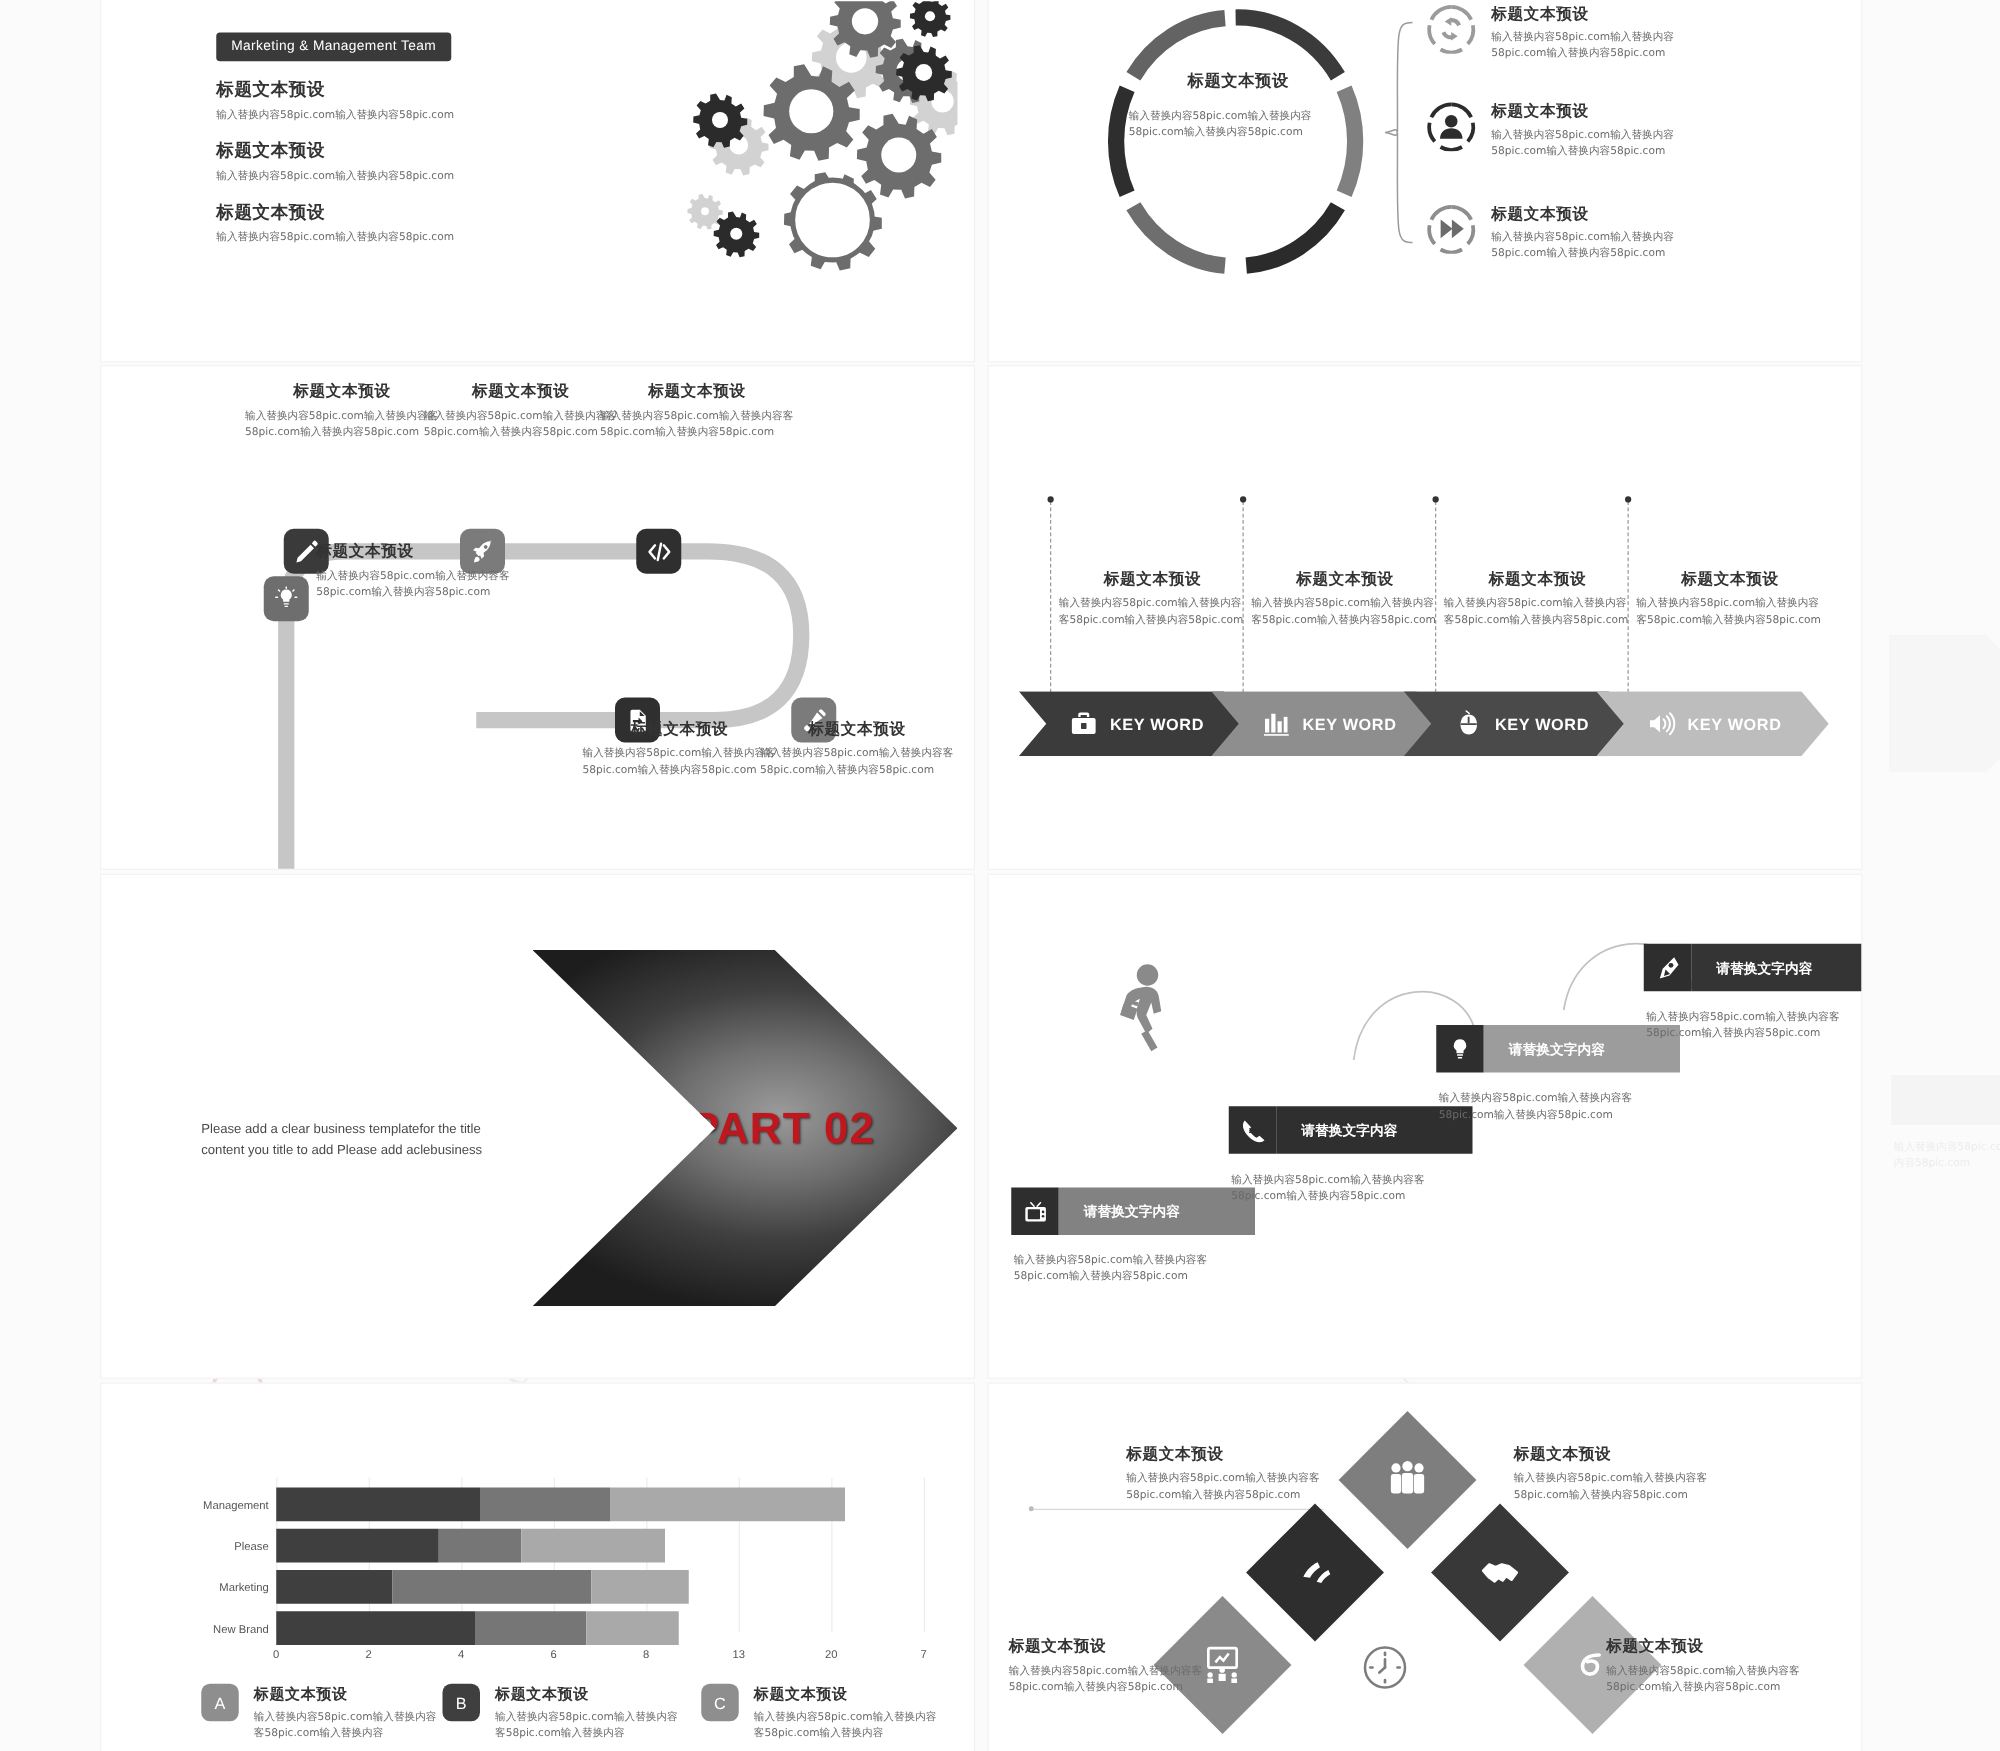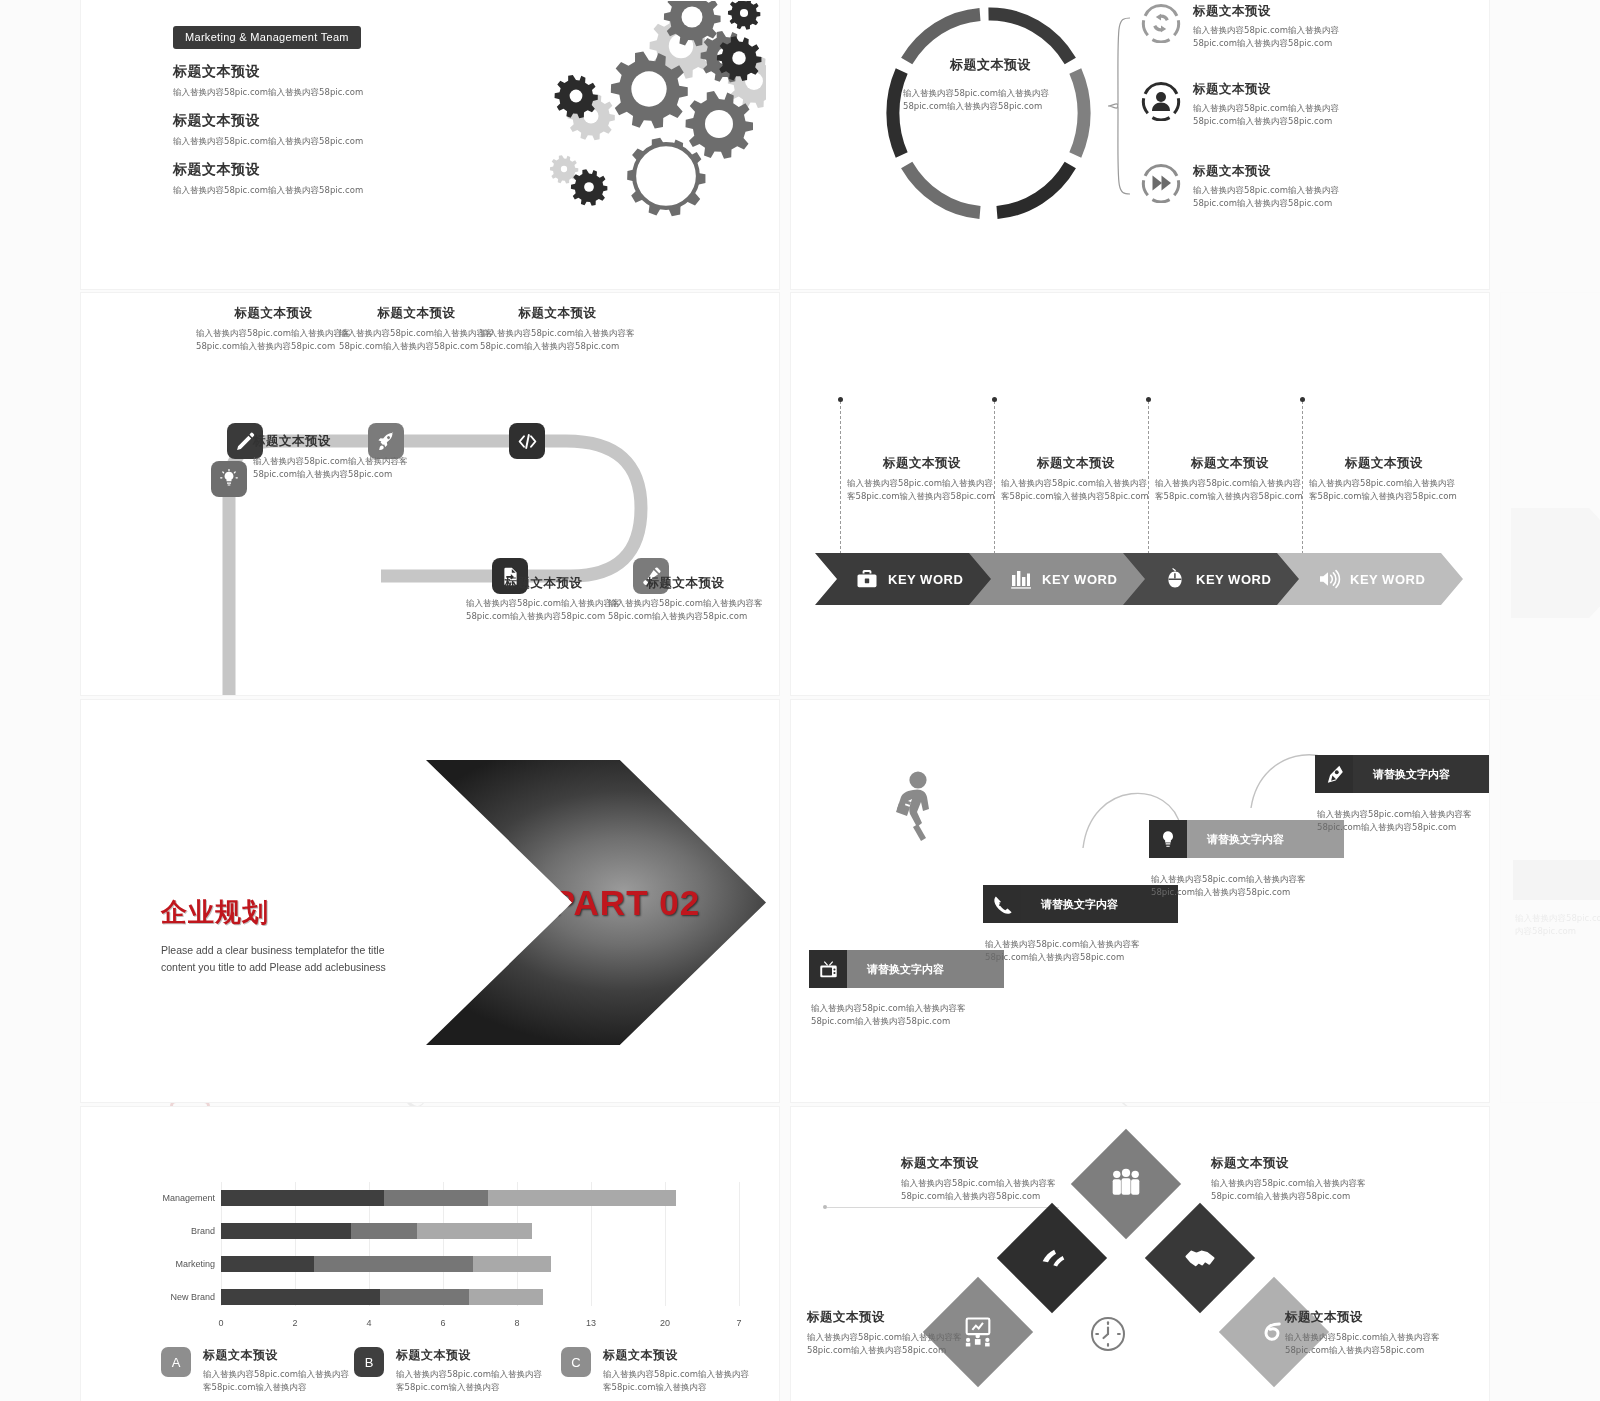--- a/index.html
+++ b/index.html
@@ -100,21 +100,21 @@
             font-family: "DejaVu Sans", sans-serif; }
   .st-txt { position: absolute; width: 175px; font-size: 8.5px; color: #6a6a6a;
             line-height: 1.55; font-family: "DejaVu Sans", sans-serif; }
   .st-runner { position: absolute; }
 
   
   .ch-wrap { position: absolute; left: 40px; top: 75px; width: 620px; height: 150px; }
   .ch-ylab { position: absolute; right: 100%; margin-right: 6px; top: 50%;
              transform: translateY(-50%); font-size: 9px; color: #555;
              white-space: nowrap; font-family: "Liberation Sans", sans-serif; }
-  .ch-row { position: absolute; left: 100px; right: 10px; height: 16px; }
+  .ch-row { position: absolute; left: 100px; right: 10px; height: 27px; }
   .ch-seg { position: absolute; top: 0; height: 100%; }
   .ch-grid { position: absolute; top: 0; bottom: 26px; width: 0;
              border-left: 1px solid #ededed; }
   .ch-tick { position: absolute; bottom: 4px; font-size: 9px; color: #555;
              transform: translateX(-50%); font-family: "Liberation Sans", sans-serif; }
   .lg-item { position: absolute; display: flex; gap: 12px; align-items: flex-start; width: 195px; }
   .lg-badge { width: 30px; height: 30px; flex: 0 0 30px; border-radius: 7px;
               display: flex; align-items: center; justify-content: center;
               color: #fff; font-size: 13px; font-family: "Liberation Sans", sans-serif; }
   .lg-item .h-cn { font-size: 12px; margin-bottom: 4px; }
@@ -499,21 +499,20 @@
             <path d="M19 3.6 a12 12 0 0 1 0 16.8"></path>
           </g>
         </svg>
       </span>
       <span class="s4-kw">KEY WORD</span>
     </div>
   </div>
 
   <div class="slide col0 row2">
     <div class="s5-left">
-      <div class="s5-title">企业规划</div>
       <div class="s5-sub">Please add a clear business templatefor the title</div>
       <div class="s5-sub">content you title to add  Please add aclebusiness</div>
     </div>
     <div class="s5-shape">
       <span class="s5-part">PART 02</span>
     </div>
   </div>
 
   <div class="slide col1 row2">
 
@@ -603,21 +602,21 @@
       <div class="ch-grid" style="left:544px;"></div>
       <div class="ch-grid" style="left:618px;"></div>
 
       <div class="ch-row" style="top:8px;">
         <span class="ch-ylab">Management</span>
         <span class="ch-seg" style="left:0px;     width:163px; background:#3f3f3f;"></span>
         <span class="ch-seg" style="left:163px;   width:104px; background:#767676;"></span>
         <span class="ch-seg" style="left:267px;   width:188px; background:#a9a9a9;"></span>
       </div>
       <div class="ch-row" style="top:41px;">
-        <span class="ch-ylab">Brand</span>
+        <span class="ch-ylab">Please</span>
         <span class="ch-seg" style="left:0px;     width:130px; background:#3f3f3f;"></span>
         <span class="ch-seg" style="left:130px;   width:66px;  background:#767676;"></span>
         <span class="ch-seg" style="left:196px;   width:115px; background:#a9a9a9;"></span>
       </div>
       <div class="ch-row" style="top:74px;">
         <span class="ch-ylab">Marketing</span>
         <span class="ch-seg" style="left:0px;     width:93px;  background:#3f3f3f;"></span>
         <span class="ch-seg" style="left:93px;    width:159px; background:#767676;"></span>
         <span class="ch-seg" style="left:252px;   width:78px;  background:#a9a9a9;"></span>
       </div>

